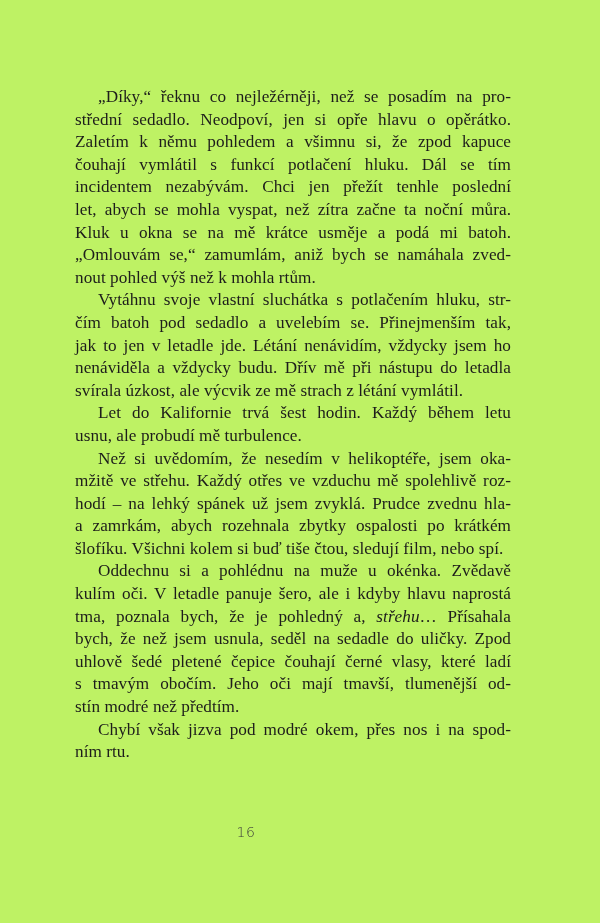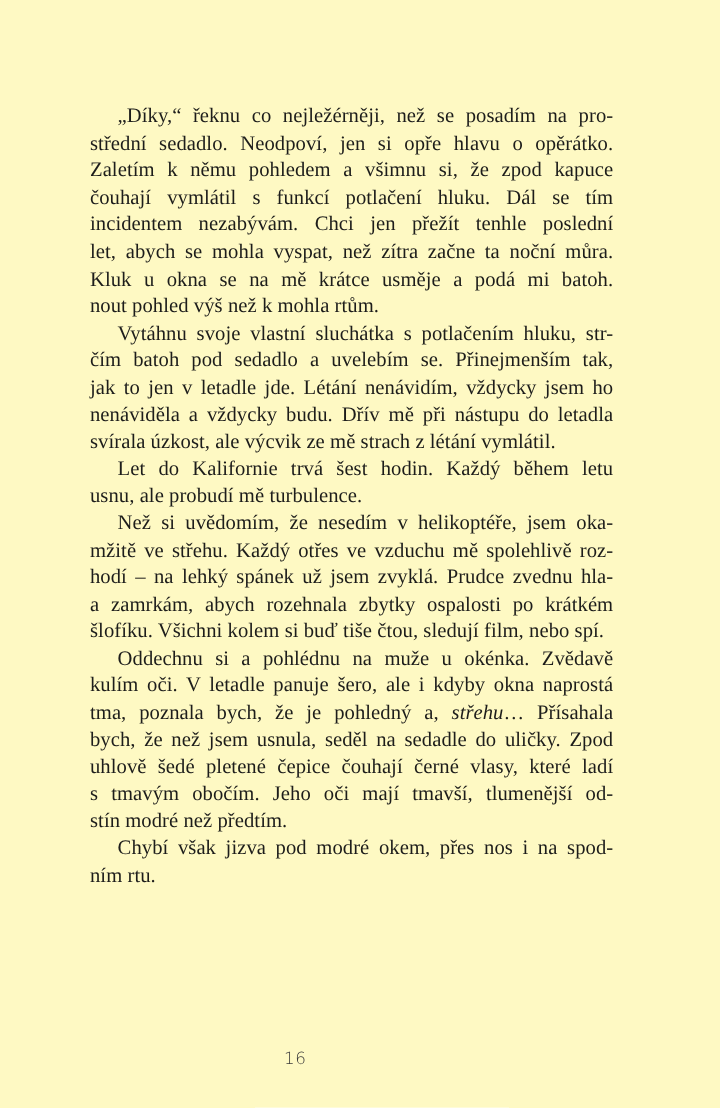--- a/index.html
+++ b/index.html
@@ -13,21 +13,21 @@
       position: relative;
       overflow: hidden;
       font-family: "Liberation Serif", "DejaVu Serif", serif;
       color: #1d1d1b;
     }
     .page {
       position: absolute;
       left: 0; top: 0;
       width: 600px;
       height: 923px;
-      background: #fef9c3;
+      background: #bef264;
       text-decoration: underline;
     }
     .text-block {
       position: absolute;
       left: 75px;
       top: 86px;
       width: 436px;
     }
     .line {
       display: block;
@@ -45,21 +45,21 @@
     .line.last {
       text-align-last: left;
     }
     .line em {
       font-style: italic;
     }
     .page-number {
       position: absolute;
       left: 0;
       width: 492px;
-      top: 875px;
+      top: 824px;
       text-align: center;
       font-family: "DejaVu Sans", "Liberation Sans", sans-serif;
       font-weight: 300;
       font-size: 14px;
       color: #3a3a3a;
       letter-spacing: 0.5px;
     }
   </style>
 </head>
 <body>
@@ -68,20 +68,21 @@
   <div class="text-block">
 
     <div>
       <span class="line indent">„Díky,“ řeknu co nejležérněji, než se posadím na pro-</span>
       <span class="line">střední sedadlo. Neodpoví, jen si opře hlavu o opěrátko.</span>
       <span class="line">Zaletím k němu pohledem a všimnu si, že zpod kapuce</span>
       <span class="line">čouhají vymlátil s funkcí potlačení hluku. Dál se tím</span>
       <span class="line">incidentem nezabývám. Chci jen přežít tenhle poslední</span>
       <span class="line">let, abych se mohla vyspat, než zítra začne ta noční můra.</span>
       <span class="line">Kluk u okna se na mě krátce usměje a podá mi batoh.</span>
+      <span class="line">„Omlouvám se,“ zamumlám, aniž bych se namáhala zved-</span>
       <span class="line last">nout pohled výš než k mohla rtům.</span>
     </div>
 
     <div>
       <span class="line indent">Vytáhnu svoje vlastní sluchátka s potlačením hluku, str-</span>
       <span class="line">čím batoh pod sedadlo a uvelebím se. Přinejmenším tak,</span>
       <span class="line">jak to jen v letadle jde. Létání nenávidím, vždycky jsem ho</span>
       <span class="line">nenáviděla a vždycky budu. Dřív mě při nástupu do letadla</span>
       <span class="line last">svírala úzkost, ale výcvik ze mě strach z létání vymlátil.</span>
     </div>
@@ -94,21 +95,21 @@
     <div>
       <span class="line indent">Než si uvědomím, že nesedím v helikoptéře, jsem oka-</span>
       <span class="line">mžitě ve střehu. Každý otřes ve vzduchu mě spolehlivě roz-</span>
       <span class="line">hodí – na lehký spánek už jsem zvyklá. Prudce zvednu hla-</span>
       <span class="line">a zamrkám, abych rozehnala zbytky ospalosti po krátkém</span>
       <span class="line last">šlofíku. Všichni kolem si buď tiše čtou, sledují film, nebo spí.</span>
     </div>
 
     <div>
       <span class="line indent">Oddechnu si a pohlédnu na muže u okénka. Zvědavě</span>
-      <span class="line">kulím oči. V letadle panuje šero, ale i kdyby okna naprostá</span>
+      <span class="line">kulím oči. V letadle panuje šero, ale i kdyby hlavu naprostá</span>
       <span class="line"><span>tma, poznala bych, že je pohledný a, </span><em>střehu</em><span>… Přísahala</span></span>
       <span class="line">bych, že než jsem usnula, seděl na sedadle do uličky. Zpod</span>
       <span class="line">uhlově šedé pletené čepice čouhají černé vlasy, které ladí</span>
       <span class="line">s tmavým obočím. Jeho oči mají tmavší, tlumenější od-</span>
       <span class="line last">stín modré než předtím.</span>
     </div>
 
     <div>
       <span class="line indent">Chybí však jizva pod modré okem, přes nos i na spod-</span>
       <span class="line last">ním rtu.</span>

